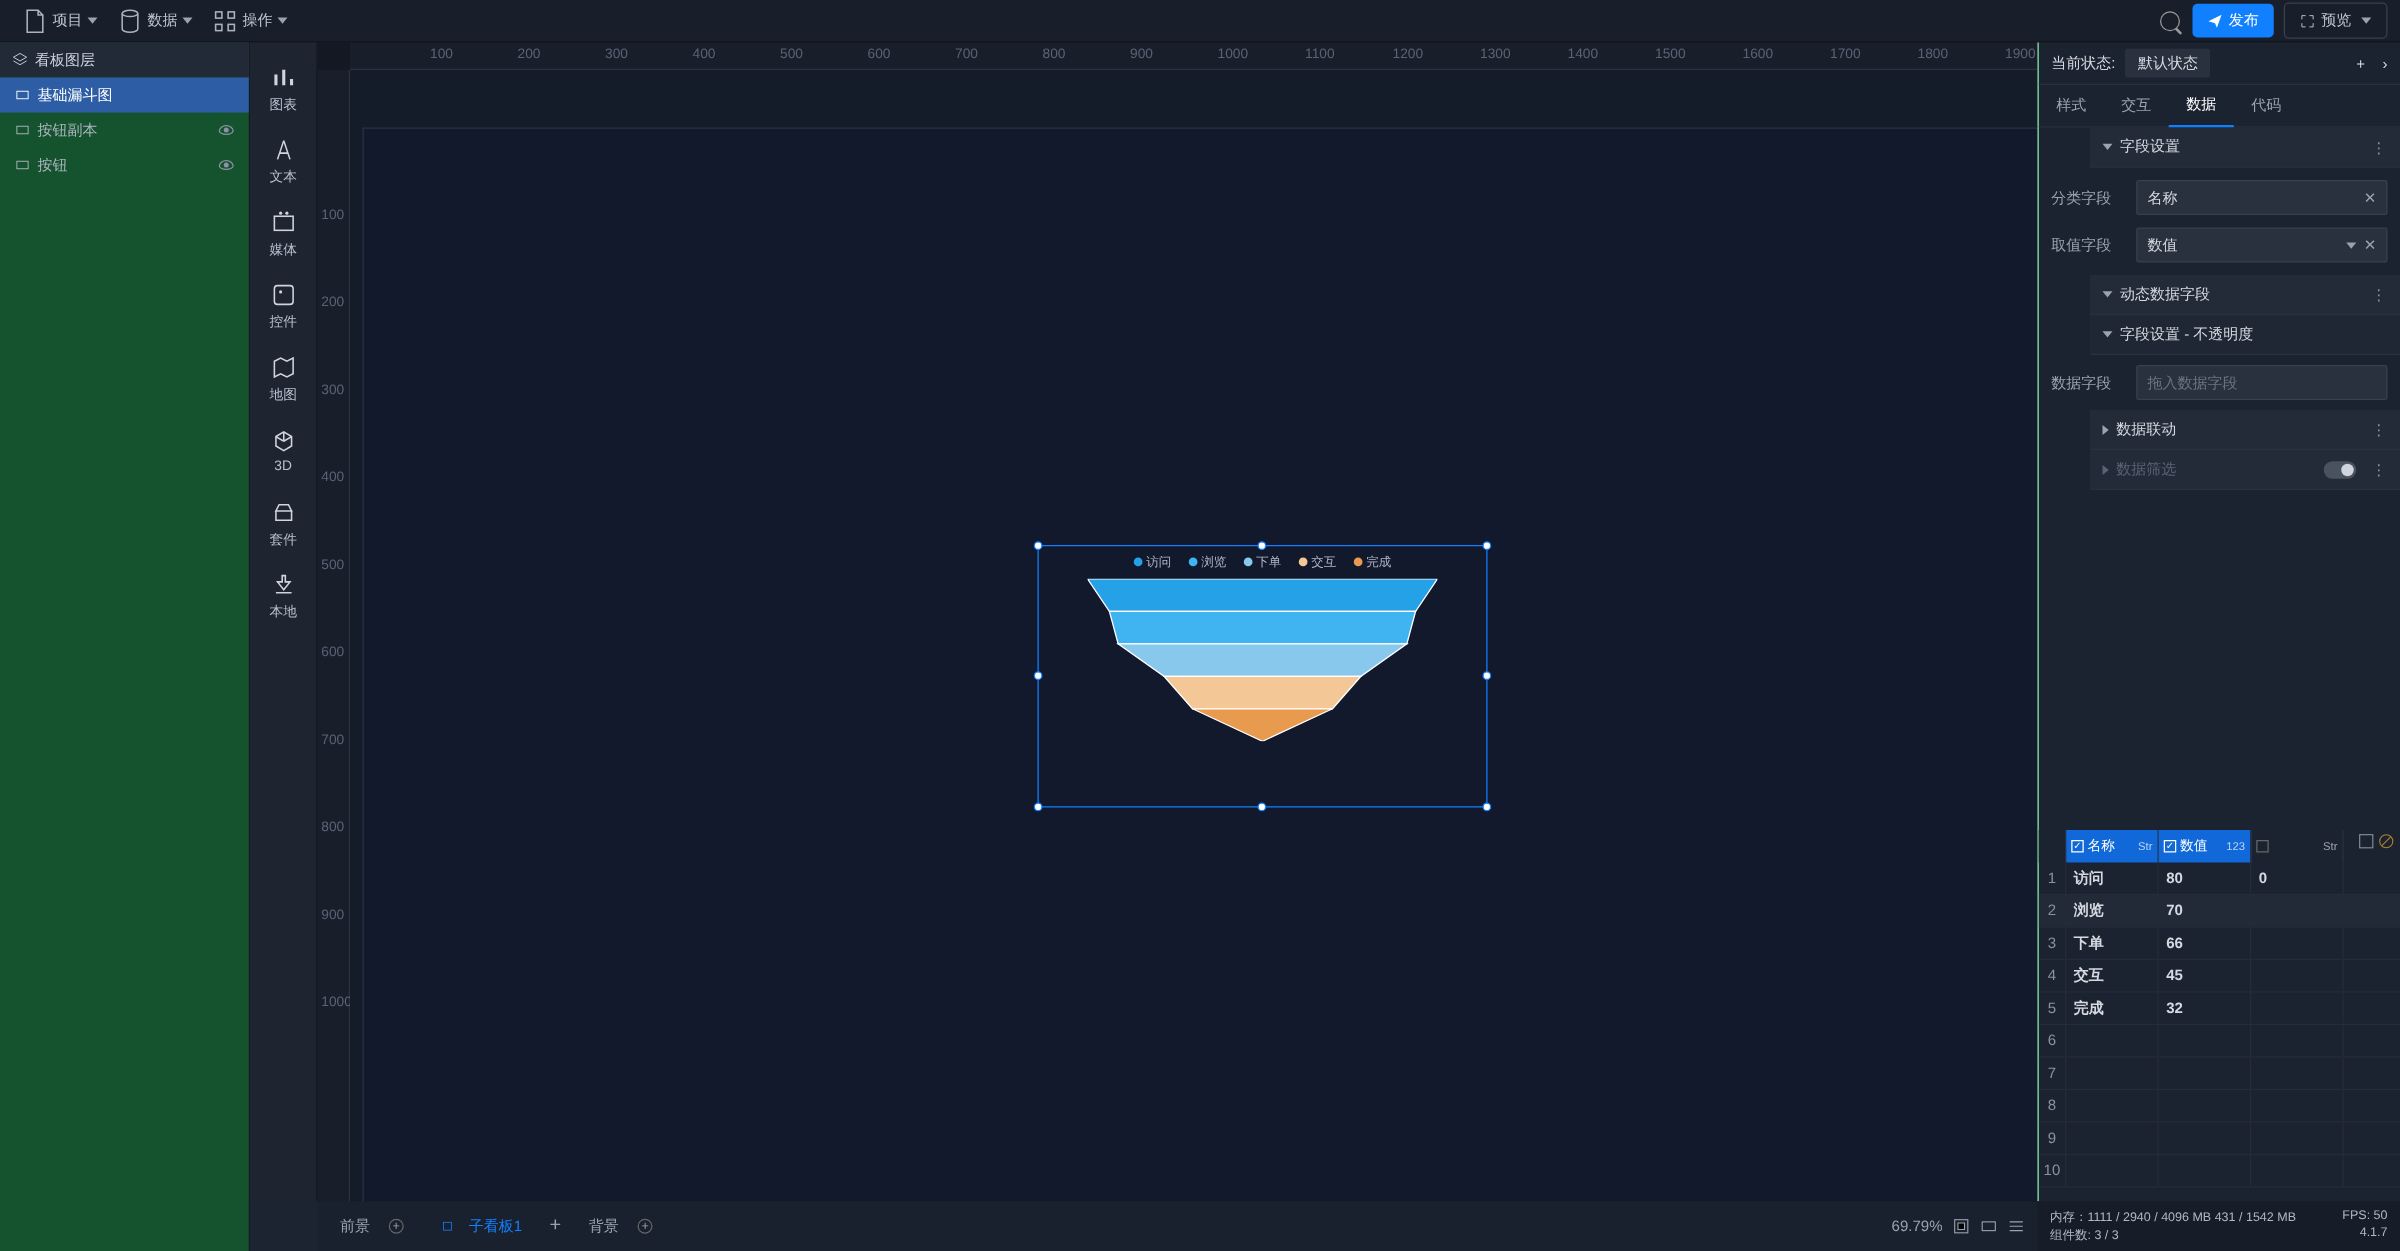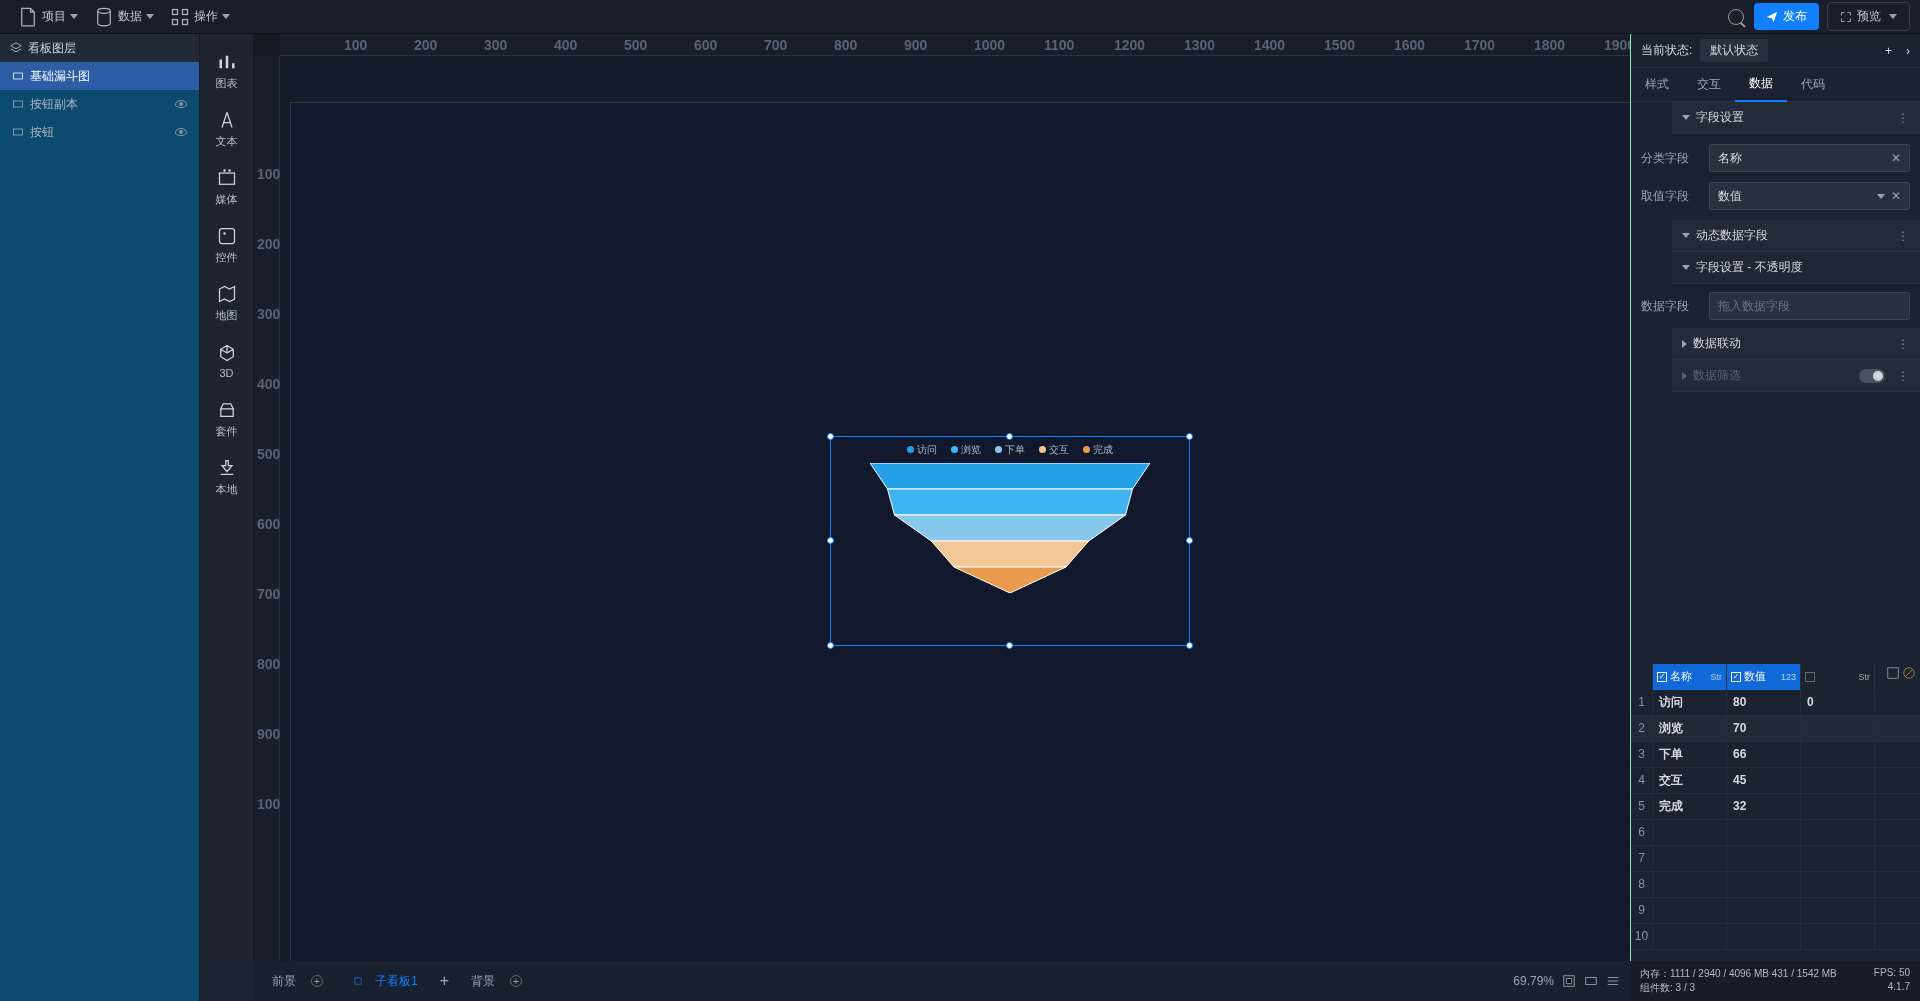--- a/index.html
+++ b/index.html
@@ -9,38 +9,38 @@
 .topbar { position: absolute; top: 0; left: 0; right: 0; height: 34px; background: #191f2a; display: flex; align-items: center; padding: 0 10px; border-bottom: 1px solid #0e131c; }
 .topbar .menu-item { display: flex; align-items: center; gap: 4px; padding: 4px 8px; cursor: pointer; color: #bfc6d3; }
 .topbar .spacer { flex: 1; }
 .btn-primary { background: #1180ff; color: #fff; padding: 5px 12px; border-radius: 4px; display: flex; align-items: center; gap: 5px; cursor: pointer; font-size: 12px; }
 .btn-outline { border: 1px solid #39404e; padding: 5px 12px; border-radius: 4px; display: flex; align-items: center; gap: 5px; cursor: pointer; font-size: 12px; color:#bfc6d3; margin-left:8px;}
 .icon-search { width: 16px; height: 16px; border: 1.5px solid #999; border-radius: 50%; position: relative; }
 .icon-search::after { content: ''; position: absolute; width: 6px; height: 1.5px; background: #999; transform: rotate(45deg); bottom: -2px; right: -3px; }
 .chevron { display:inline-block;width:0;height:0;border-left:4px solid transparent;border-right:4px solid transparent;border-top:5px solid #9aa3b2; }
 
 
-.left-panel { position: absolute; top: 34px; left: 0; width: 200px; bottom: 0; background: #0c4a6e; border-right: 1px solid #151a24; }
+.left-panel { position: absolute; top: 34px; left: 0; width: 200px; bottom: 0; background: #14532d; border-right: 1px solid #151a24; }
 .left-panel .header { height: 28px; display: flex; align-items: center; gap: 6px; padding: 0 10px; background: #222a37; color:#cdd3df;}
 .left-panel .layer-item { display: flex; align-items: center; gap: 6px; height: 28px; padding: 0 12px; cursor: pointer; color:#adb4c2;}
 .left-panel .layer-item.selected { background: #2d5ea5; color: #fff; }
 .eye-icon { width:12px; height:8px; border:1px solid #8a92a3; border-radius:50% 50% 50% 50%/60% 60% 40% 40%; position:relative; margin-left:auto;}
 .eye-icon::after{content:'';position:absolute;width:4px;height:4px;border-radius:50%;background:#8a92a3;top:1px;left:3px;}
 
 
 .comp-bar { position: absolute; top: 34px; left: 200px; width: 54px; bottom: 40px; background: #1e2531; border-right: 1px solid #141923; display: flex; flex-direction: column; align-items: center; padding-top: 8px; }
 .comp-bar .comp-item { width: 54px; height: 58px; display: flex; flex-direction: column; align-items: center; justify-content: center; gap: 4px; cursor: pointer; color:#b8bfce;}
 .comp-icon { width: 20px; height: 20px; display:flex;align-items:center;justify-content:center;}
 .comp-item span { font-size: 11px; }
 
 
 .canvas-area { position: absolute; top: 34px; left: 254px; right: 290px; bottom: 40px; background: #131822; overflow: hidden; }
 .ruler-h { position:absolute; top:0; left:26px; right:0; height:22px; background:#181f2b; border-bottom:1px solid #2a3242;}
 .ruler-v { position:absolute; top:22px; left:0; width:26px; bottom:0; background:#181f2b; border-right:1px solid #2a3242;}
-.ruler-tick { position:absolute; color:#5a6375; font-size:14px;font-weight:bold; }
+.ruler-tick { position:absolute; color:#5a6375; font-size:11px; }
 .ruler-h .ruler-tick { top:3px; }
 .ruler-v .ruler-tick { left:3px; transform-origin:left top;}
 .canvas-inner { position:absolute; top:22px; left:26px; right:0; bottom:0; background: #151c29; }
 .artboard { position:absolute; left:10px; top:46px; width:1460px; height:870px; background:#12192d; border:1px solid #2a3444;}
 .selection-box { position: absolute; border: 1.5px solid #1180ff; }
 .sel-handle { position:absolute; width:7px; height:7px; background:#fff; border:1px solid #1180ff; border-radius:50%;}
 .funnel-wrap { position:absolute; width:100%; height:100%; }
 .legend-row { display:flex; justify-content:center; gap:14px; padding:6px 0; font-size:10px; color:#b0b7c6;}
 .legend-dot{width:7px;height:7px;border-radius:50%;display:inline-block;margin-right:3px;}
 .funnel-svg{display:block;margin:0 auto;}

